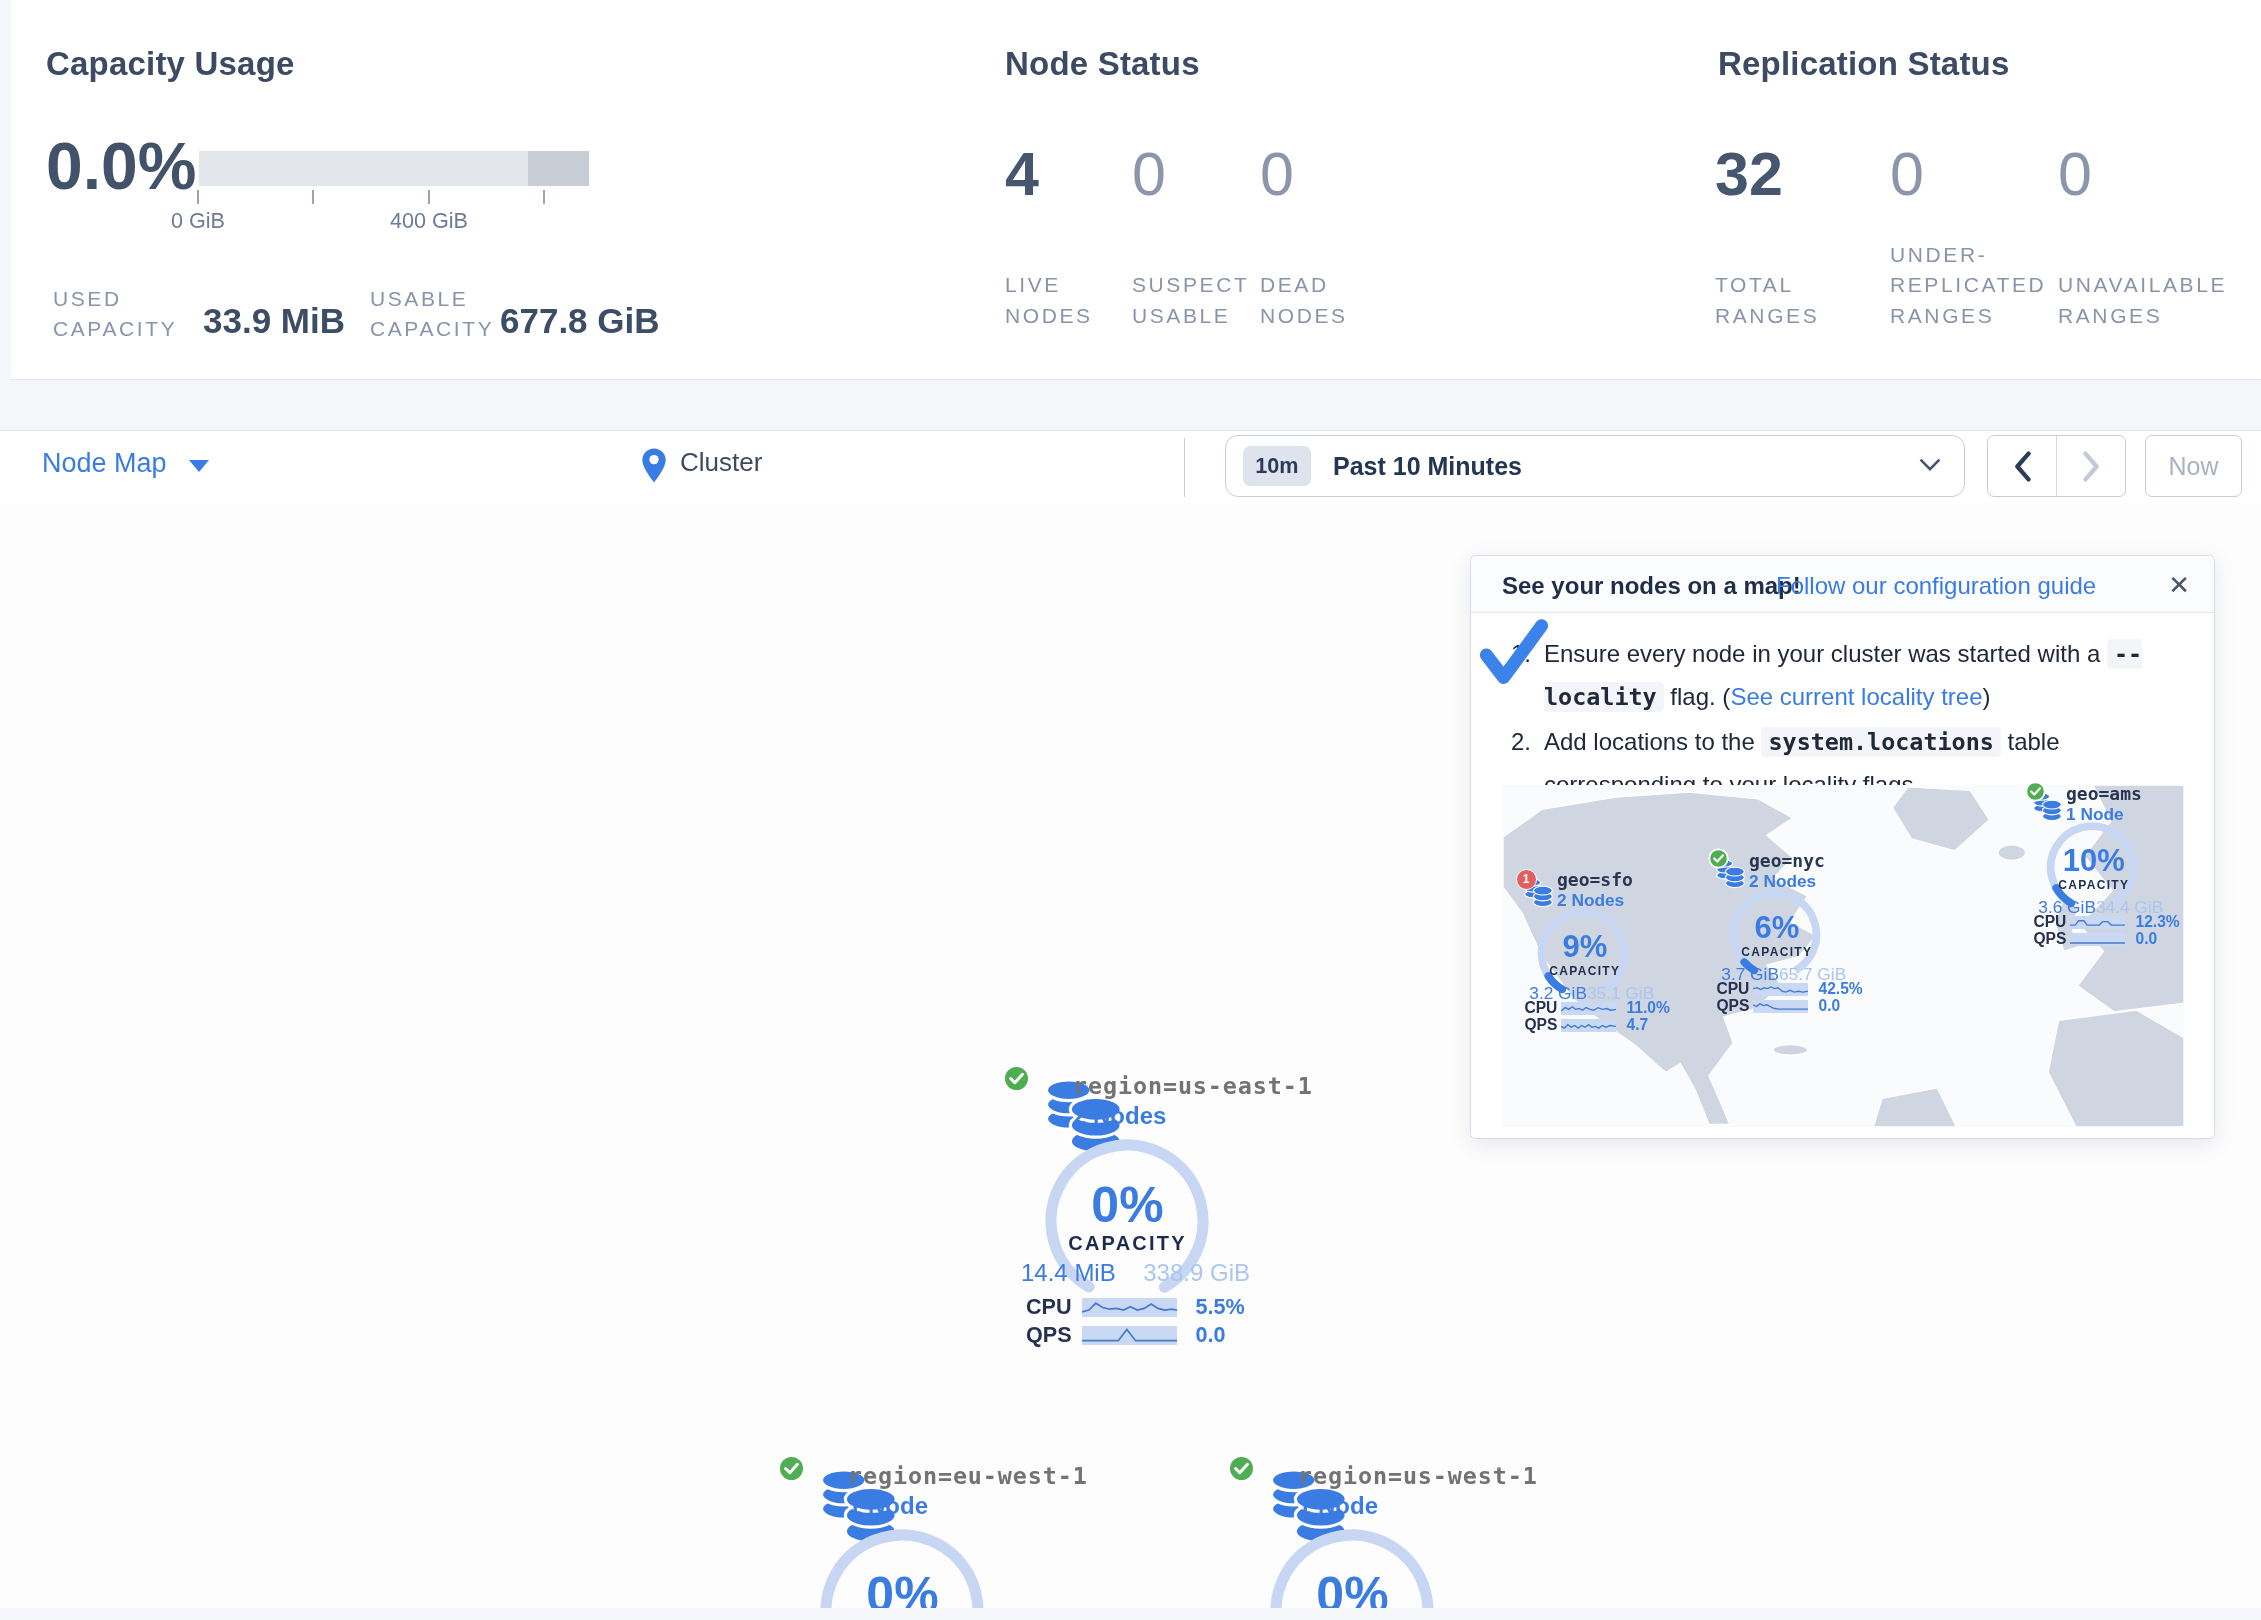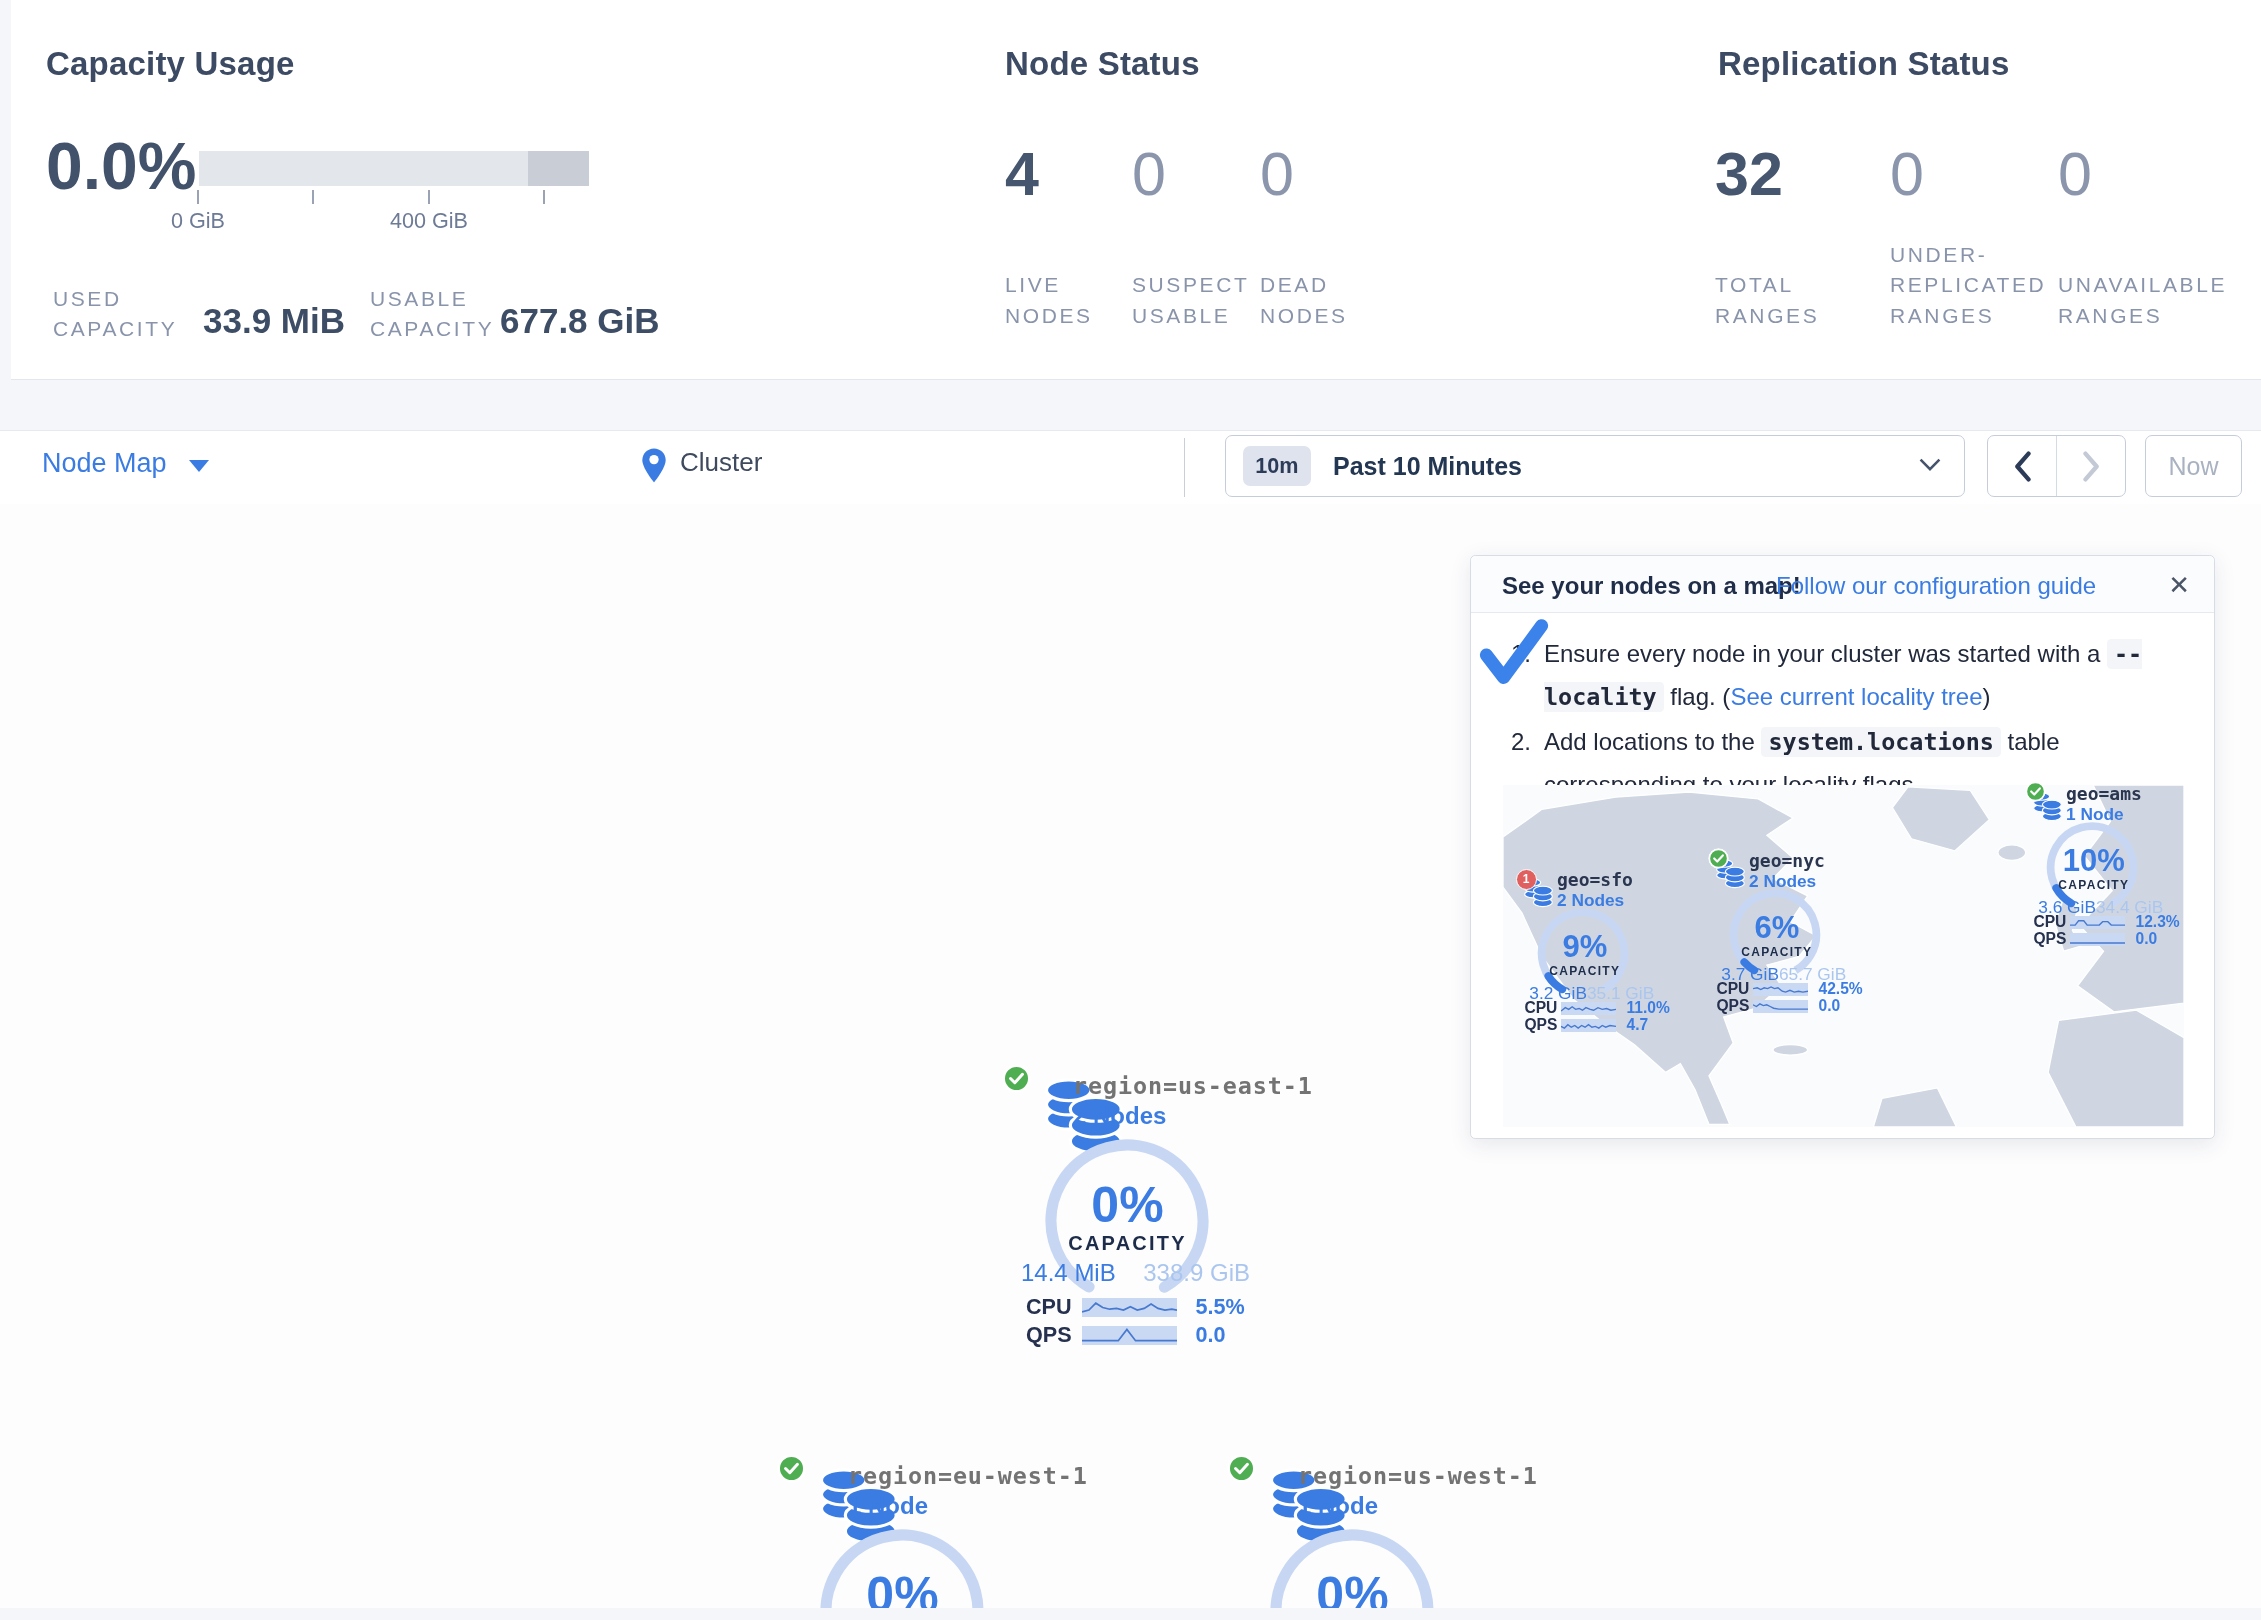--- a/index.html
+++ b/index.html
@@ -22,21 +22,21 @@
   .tick-label{position:absolute;top:208px;font-size:21.6px;color:#6e7b96;transform:translateX(-50%);white-space:nowrap;}
 
   
   .toolbar{position:absolute;left:0;top:430px;width:2261px;height:73px;background:#ffffff;border-top:0.9px solid #e6e9ee;border-bottom:0.9px solid #e3e6ec;}
   .view-select{position:absolute;left:42px;top:17.3px;display:flex;align-items:center;gap:22.5px;cursor:pointer;}
   .view-select .label{font-size:27px;color:#3b7ce2;font-weight:500;}
   .view-select .caret{width:0;height:0;border-left:10.4px solid transparent;border-right:10.4px solid transparent;border-top:12px solid #3b7ce2;margin-top:3.5px;}
   .breadcrumb{position:absolute;left:640px;top:15.6px;display:flex;align-items:flex-start;gap:12px;}
   .breadcrumb .txt{font-size:26px;color:#3f4a5e;font-weight:500;}
   .tb-divider{position:absolute;left:1184px;top:7px;width:0.9px;height:59px;background:#c9cfda;}
-  .time-select{position:absolute;left:1225px;top:4.3px;width:740px;height:62px;border:0.9px solid #c6cdda;border-radius:7px;display:flex;align-items:center;cursor:pointer;background:#fff;box-sizing:border-box;}
+  .time-select{position:absolute;left:1225px;top:4.3px;width:740px;height:62px;border:0.9px solid #c6cdda;border-radius:13px;display:flex;align-items:center;cursor:pointer;background:#fff;box-sizing:border-box;}
   .time-badge{margin-left:17.3px;background:#dfe3ed;border-radius:7px;padding:7px 12px;font-size:21.6px;font-weight:700;color:#2c3c58;}
   .time-label{margin-left:22.5px;font-size:25px;font-weight:700;color:#233752;}
   .time-caret{margin-left:auto;margin-right:22.5px;color:#45536c;}
   .arrow-group{position:absolute;left:1987px;top:4.3px;width:139px;height:62px;border:0.9px solid #c6cdda;border-radius:7px;display:flex;background:#fff;box-sizing:border-box;}
   .arrow-btn{flex:1;display:flex;align-items:center;justify-content:center;cursor:pointer;}
   .arrow-btn.prev{border-right:0.9px solid #d5dae3;}
   .now-btn{position:absolute;left:2145px;top:4.3px;width:97px;height:62px;border:0.9px solid #c6cdda;border-radius:7px;display:flex;align-items:center;justify-content:center;font-size:25px;color:#a9b2c1;background:#fff;cursor:pointer;box-sizing:border-box;}
 
   
   .main{position:absolute;left:0;top:504px;width:2261px;height:1105px;background:#fdfdfe;}

